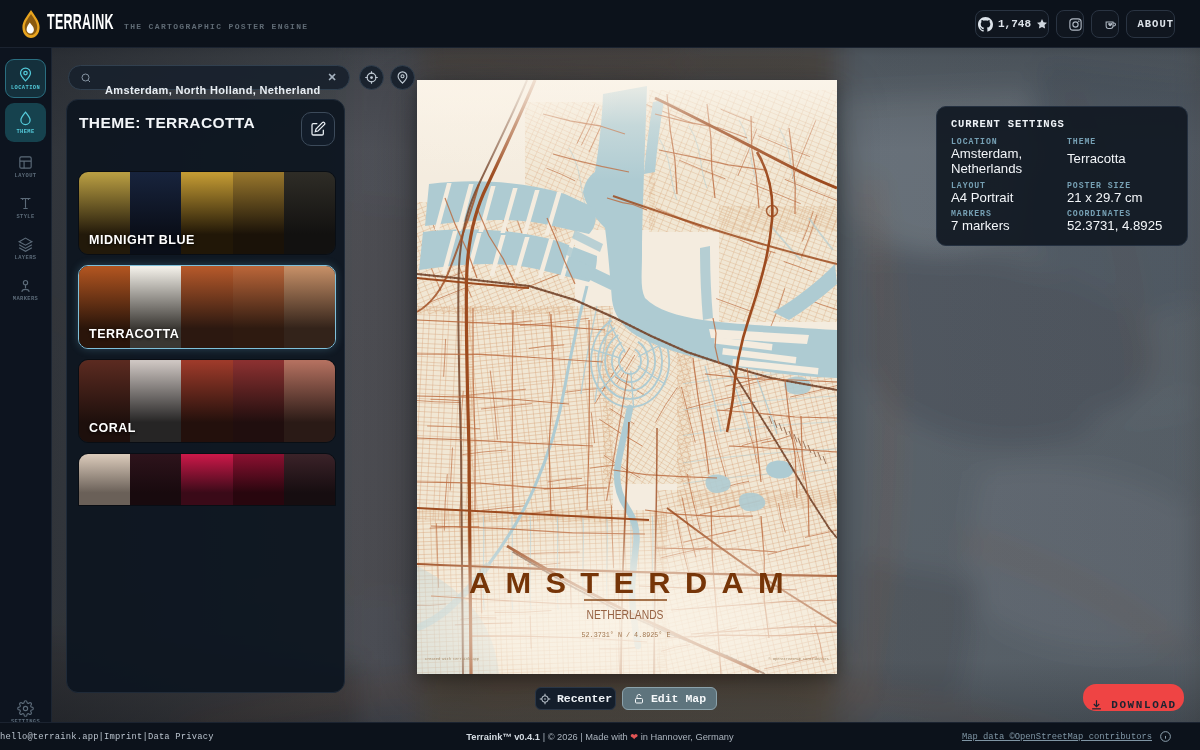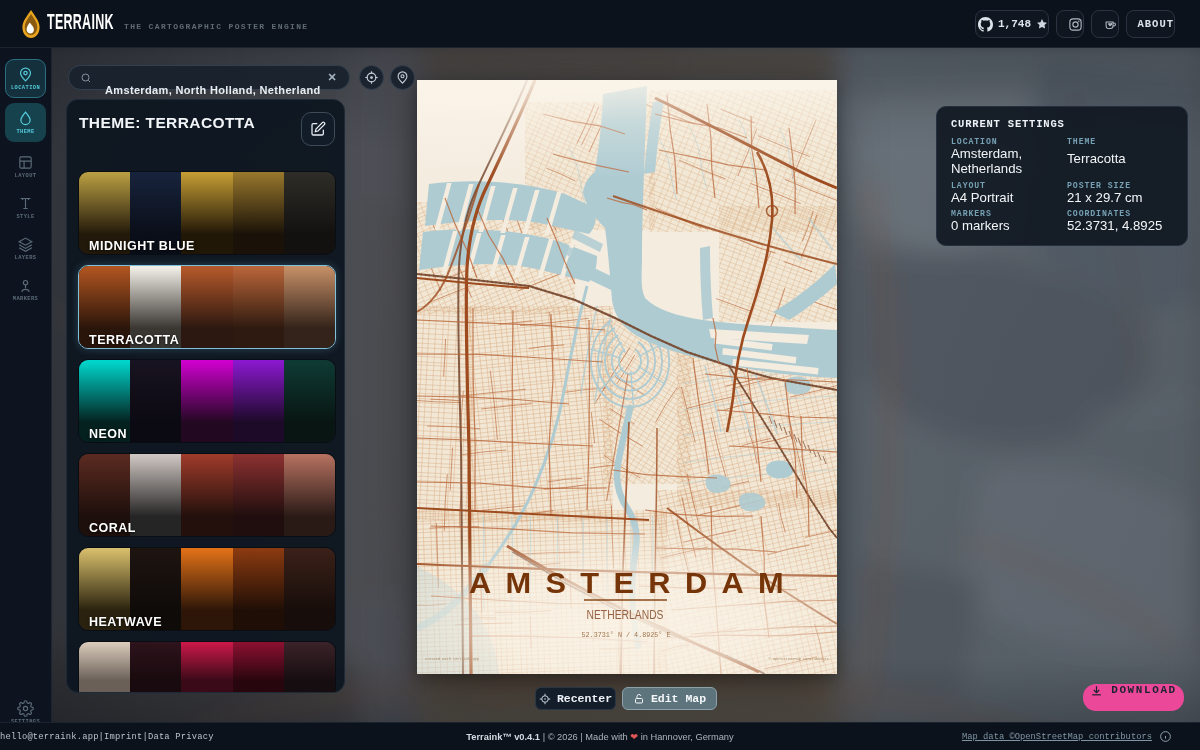--- a/index.html
+++ b/index.html
@@ -43,39 +43,39 @@
 
 .panel { position:absolute; left:66px; top:99px; width:279px; height:594px; background:rgba(13,21,32,0.94); border:1px solid #1f2a38; border-radius:12px; z-index:15; padding:14px 10px 16px 12px; overflow:hidden; }
 .ptitle { color:#f2f5f8; font-size:15.5px; font-weight:700; letter-spacing:0.4px; }
 .pdesc { color:#aeb9c4; font-size:11.3px; line-height:1.45; margin-top:8px; width:246px; }
 .editbtn { position:absolute; right:9px; top:12px; width:34px; height:34px; border:1px solid #3c4a5a; border-radius:10px; display:flex; align-items:center; justify-content:center; color:#e8edf2; background:#121c29; }
 .editbtn .ico { width:16px; height:16px; }
 .cards { position:absolute; left:11px; top:71px; width:258px; }
 .card { position:relative; width:258px; height:84px; border-radius:10px; overflow:hidden; display:flex; margin-bottom:10px; border:1px solid rgba(0,0,0,0.4); }
 .card .stripe { flex:1; }
 .card.sel { border:1.5px solid #7fc0da; box-shadow:0 0 9px rgba(110,180,210,0.3); }
-.cardname { position:absolute; left:10px; bottom:1px; color:#fff; font-size:12.5px; font-weight:700; letter-spacing:0.5px; text-shadow:0 1px 3px rgba(0,0,0,0.8); }
+.cardname { position:absolute; left:10px; bottom:7px; color:#fff; font-size:12.5px; font-weight:700; letter-spacing:0.5px; text-shadow:0 1px 3px rgba(0,0,0,0.8); }
 
 
 .poster { position:absolute; left:417px; top:80px; width:420px; height:594px; z-index:10; box-shadow:0 16px 44px rgba(0,0,0,0.38), 0 4px 14px rgba(0,0,0,0.3); background:#f4ecdf; }
 .poster svg { display:block; }
 
 
 .settings { position:absolute; left:936px; top:62px; width:252px; height:140px; background:rgba(16,24,34,0.92); border:1px solid #243040; border-radius:10px; z-index:20; padding:11px 14px;margin-top:44px; }
 .stitle { color:#eef2f6; font-family:"Liberation Mono",monospace; font-size:10.5px; font-weight:700; letter-spacing:0.8px; }
 .sgrid { display:grid; grid-template-columns:104px 1fr; column-gap:12px; row-gap:4px; margin-top:7px; }
 .slabel { color:#76a0b4; font-family:"Liberation Mono",monospace; font-size:8.2px; font-weight:700; letter-spacing:0.9px; margin-bottom:1px; }
 .sval { color:#f3f6f9; font-size:13.2px; line-height:1.12; }
 
 
 .recenter { position:absolute; left:535px; top:687px; width:81px; height:23px; background:#141e2b; border:1px solid #2a3646; border-radius:6px; color:#eef2f6; display:flex; align-items:center; justify-content:center; gap:6px; z-index:20; font-family:"Liberation Mono",monospace; font-size:11.5px; font-weight:700; }
 .recenter .ico { width:12px; height:12px; color:#c8d1da; }
 .editmap { position:absolute; left:622px; top:687px; width:95px; height:23px; background:#5e747d; border:1px solid #8ba2ab; border-radius:6px; color:#f4f7f9; display:flex; align-items:center; justify-content:center; gap:6px; z-index:20; font-family:"Liberation Mono",monospace; font-size:11.5px; font-weight:700; }
 .editmap .ico { width:12px; height:12px; }
-.dl { position:absolute; left:1083px; top:684px; width:101px; height:27px; background:#ec4899; border-radius:13px; color:#1a2330; display:flex; align-items:flex-start; justify-content:center; gap:8px; z-index:20; font-size:11px; font-weight:700; letter-spacing:1.6px; font-family:"Liberation Mono",monospace; }
+.dl { position:absolute; left:1083px; top:684px; width:101px; height:27px; background:#ef4444; border-radius:13px; color:#1a2330; display:flex; align-items:flex-end; justify-content:center; gap:8px; z-index:20; font-size:11px; font-weight:700; letter-spacing:1.6px; font-family:"Liberation Mono",monospace; }
 .dl .ico { width:13px; height:13px; }
 
 
 .ftr { position:absolute; left:0; bottom:0; width:1200px; height:28px; background:#0c121b; border-top:1px solid #1b2330; z-index:28; display:flex; align-items:center; }
 .ftr .l { color:#b9c2cc; font-family:"Liberation Mono",monospace; font-size:8.8px; letter-spacing:0.2px; }
 .ftr .c { position:absolute; left:50%; transform:translateX(-50%); color:#aab3bd; font-size:9.3px; }
 .ftr .c b { color:#d4dbe2; font-weight:700; }
 .ftr .r { position:absolute; right:28px; color:#7f95a4; font-family:"Liberation Mono",monospace; font-size:8.8px; display:flex; align-items:center; gap:7px;text-decoration:underline; }
 .ftr .ico { width:13px; height:13px; color:#8fa3b1; }
 .heart { color:#e25555; }
@@ -258,42 +258,26 @@
         </div>
 <div class="card sel">
           <div class="stripe" style="background:linear-gradient(180deg,#b05420 2%,#2a150a 76%)"></div>
           <div class="stripe" style="background:linear-gradient(180deg,#f1eee7 2%,#3a3733 76%)"></div>
           <div class="stripe" style="background:linear-gradient(180deg,#b4582a 2%,#2c1810 76%)"></div>
           <div class="stripe" style="background:linear-gradient(180deg,#b86438 2%,#2e1a10 76%)"></div>
           <div class="stripe" style="background:linear-gradient(180deg,#c48e66 2%,#33231a 76%)"></div>
           <div class="cardname">TERRACOTTA</div>
         </div>
 <div class="card">
-          <div class="stripe" style="background:linear-gradient(180deg,#00d5cb 2%,#04211f 76%)"></div>
-          <div class="stripe" style="background:linear-gradient(180deg,#181320 2%,#0b0911 76%)"></div>
-          <div class="stripe" style="background:linear-gradient(180deg,#cd00cd 2%,#230821 76%)"></div>
-          <div class="stripe" style="background:linear-gradient(180deg,#8a18cd 2%,#1c0a28 76%)"></div>
-          <div class="stripe" style="background:linear-gradient(180deg,#0f3a34 2%,#081512 76%)"></div>
-          <div class="cardname">NEON</div>
-        </div>
-<div class="card">
           <div class="stripe" style="background:linear-gradient(180deg,#5a2a20 2%,#1d0f0c 76%)"></div>
           <div class="stripe" style="background:linear-gradient(180deg,#cdc5c1 2%,#262525 76%)"></div>
           <div class="stripe" style="background:linear-gradient(180deg,#9d3a2a 2%,#23100c 76%)"></div>
           <div class="stripe" style="background:linear-gradient(180deg,#8a3030 2%,#200e0e 76%)"></div>
           <div class="stripe" style="background:linear-gradient(180deg,#b3705f 2%,#2a1a16 76%)"></div>
           <div class="cardname">CORAL</div>
-        </div>
-<div class="card">
-          <div class="stripe" style="background:linear-gradient(180deg,#d6bd6b 2%,#2a220e 76%)"></div>
-          <div class="stripe" style="background:linear-gradient(180deg,#1d1410 2%,#0f0b09 76%)"></div>
-          <div class="stripe" style="background:linear-gradient(180deg,#e07018 2%,#2d1607 76%)"></div>
-          <div class="stripe" style="background:linear-gradient(180deg,#8a3a10 2%,#1f0e06 76%)"></div>
-          <div class="stripe" style="background:linear-gradient(180deg,#3a2018 2%,#170d0a 76%)"></div>
-          <div class="cardname">HEATWAVE</div>
         </div>
 <div class="card" style="height:53px;border-radius:10px 10px 0 0">
           <div class="stripe" style="background:linear-gradient(180deg,#d9c9b9 2%,#6a6058 76%)"></div>
           <div class="stripe" style="background:linear-gradient(180deg,#2d131b 2%,#180a0e 76%)"></div>
           <div class="stripe" style="background:linear-gradient(180deg,#c91848 2%,#3a0a18 76%)"></div>
           <div class="stripe" style="background:linear-gradient(180deg,#8a1030 2%,#28060e 76%)"></div>
           <div class="stripe" style="background:linear-gradient(180deg,#3a2228 2%,#160d10 76%)"></div>
         </div>
   </div>
 </div>
@@ -527,21 +511,21 @@
     <div>
           <div class="slabel">LAYOUT</div>
           <div class="sval">A4 Portrait</div>
         </div>
     <div>
           <div class="slabel">POSTER SIZE</div>
           <div class="sval">21 x 29.7 cm</div>
         </div>
     <div>
           <div class="slabel">MARKERS</div>
-          <div class="sval">0 markers</div>
+          <div class="sval">7 markers</div>
         </div>
     <div>
           <div class="slabel">COORDINATES</div>
           <div class="sval">52.3731, 4.8925</div>
         </div>
   </div>
 </div>
 
 <div class="recenter">
       <span class="ico"><svg viewBox="0 0 24 24" fill="none" stroke="currentColor" stroke-width="2">

